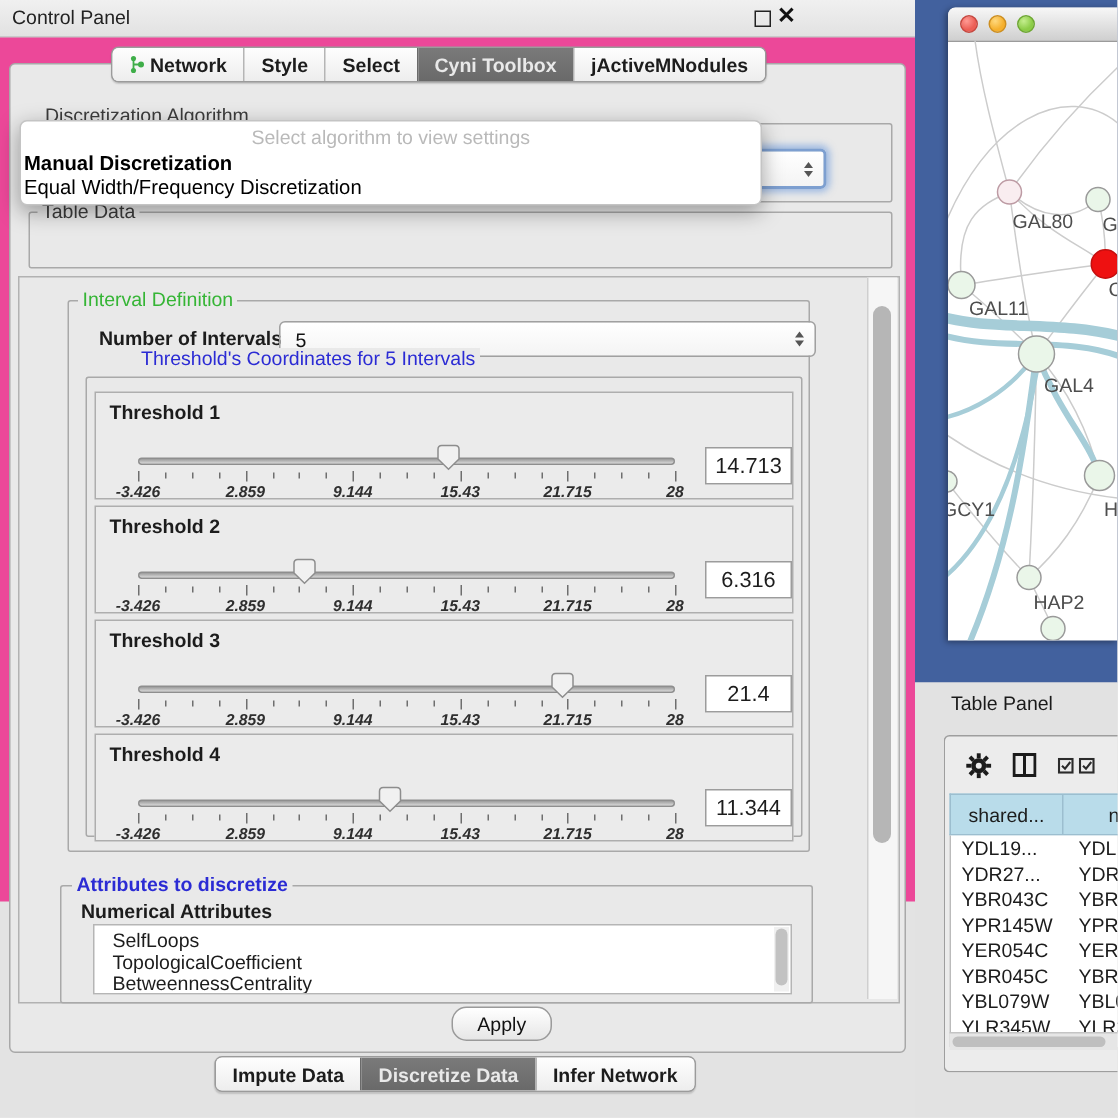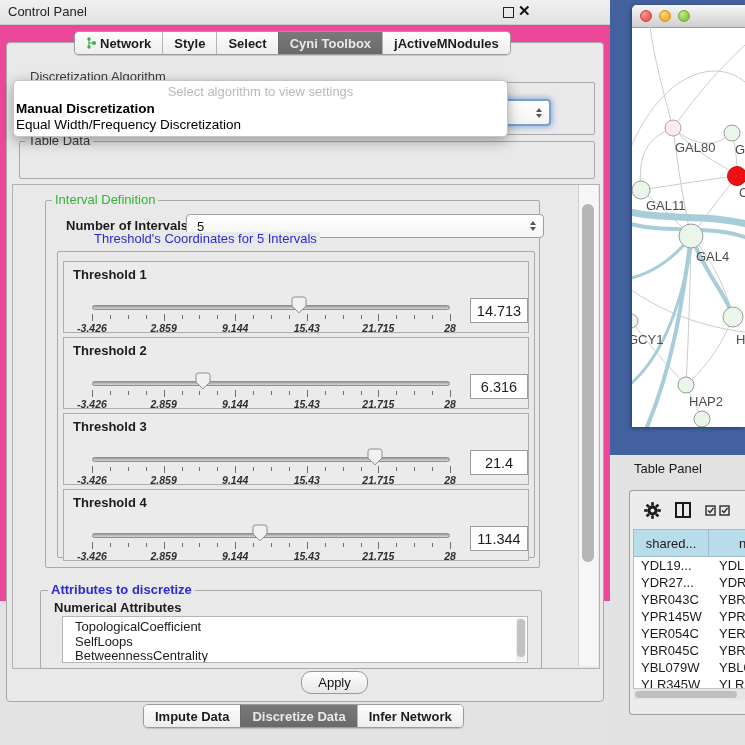--- a/index.html
+++ b/index.html
@@ -342,22 +342,22 @@
             <div class="th-value">11.344</div>
           </div>
         </div>
     </div>
     <span class="group-title gt-blue abs" style="left:64px;top:232px;margin-left:27px;">Threshold's Coordinates for 5 Intervals</span>
 
     <div class="group abs" style="left:40px;top:590px;width:500px;height:77px;"></div>
     <span class="group-title gt-blue abs" style="left:48px;top:583px;font-weight:bold;">Attributes to discretize</span>
     <span class="abs" id="attr-label">Numerical Attributes</span>
     <div class="abs" id="attr-list">
+        <div>SelfLoops</div>
         <div>TopologicalCoefficient</div>
-        <div>SelfLoops</div>
         <div>BetweennessCentrality</div>
       </div>
     <div class="abs" id="attr-scrollbar">
       <div id="attr-thumb"></div>
     </div>
 
     <div class="abs" id="apply-btn">
       <span>Apply</span>
     </div>
 

